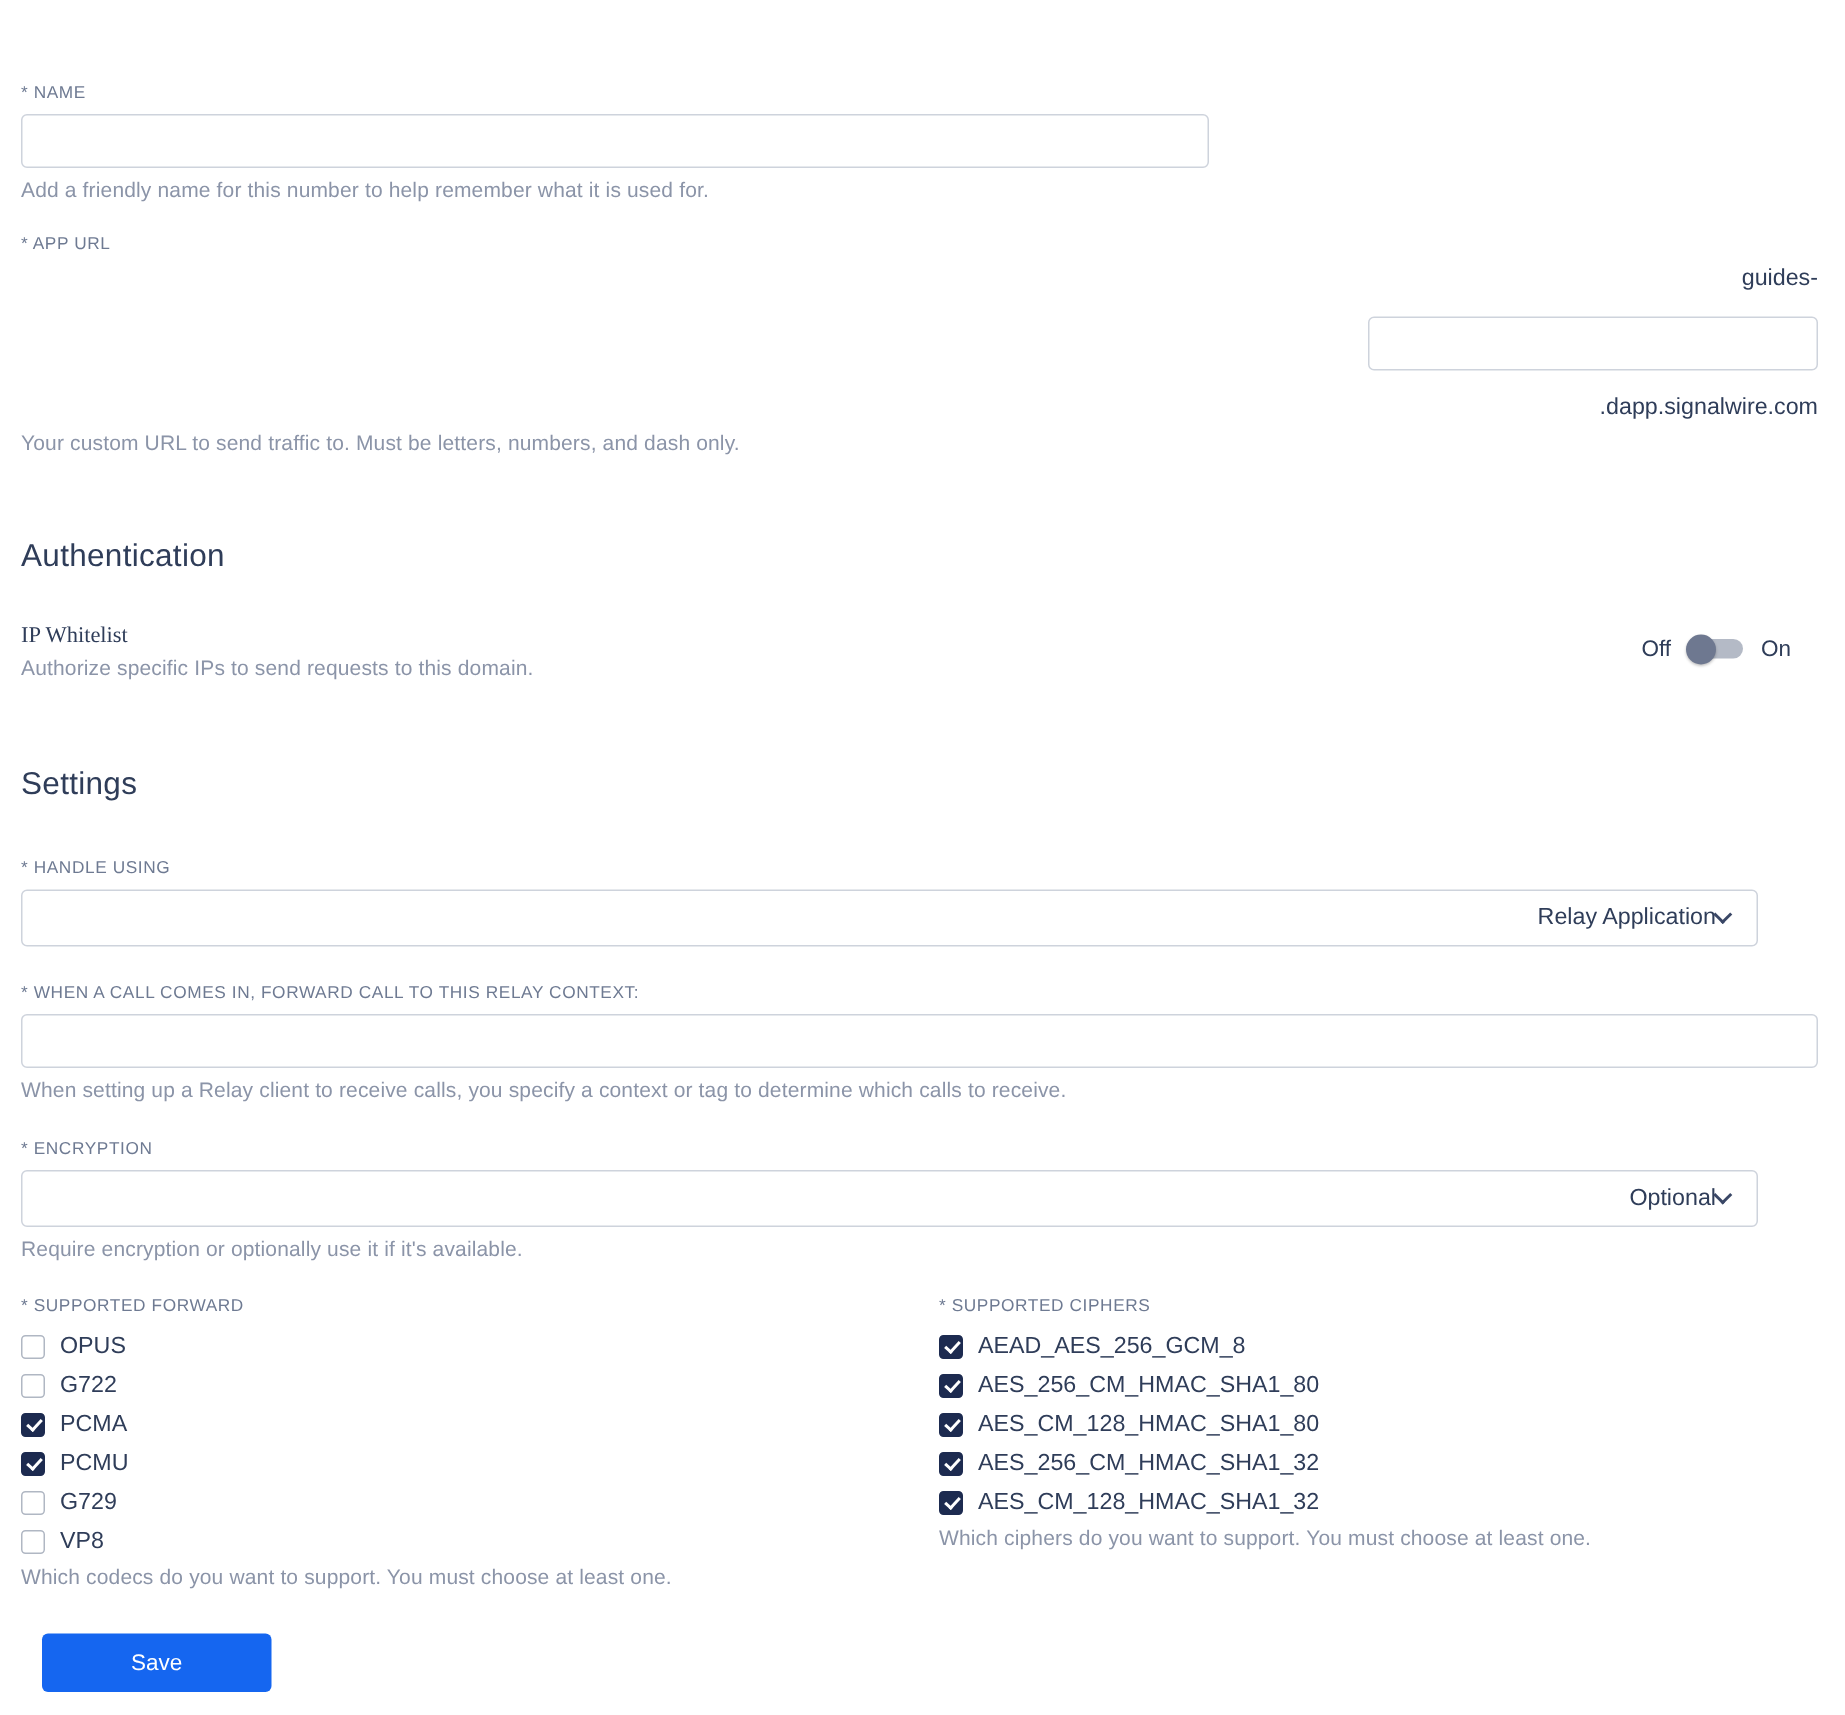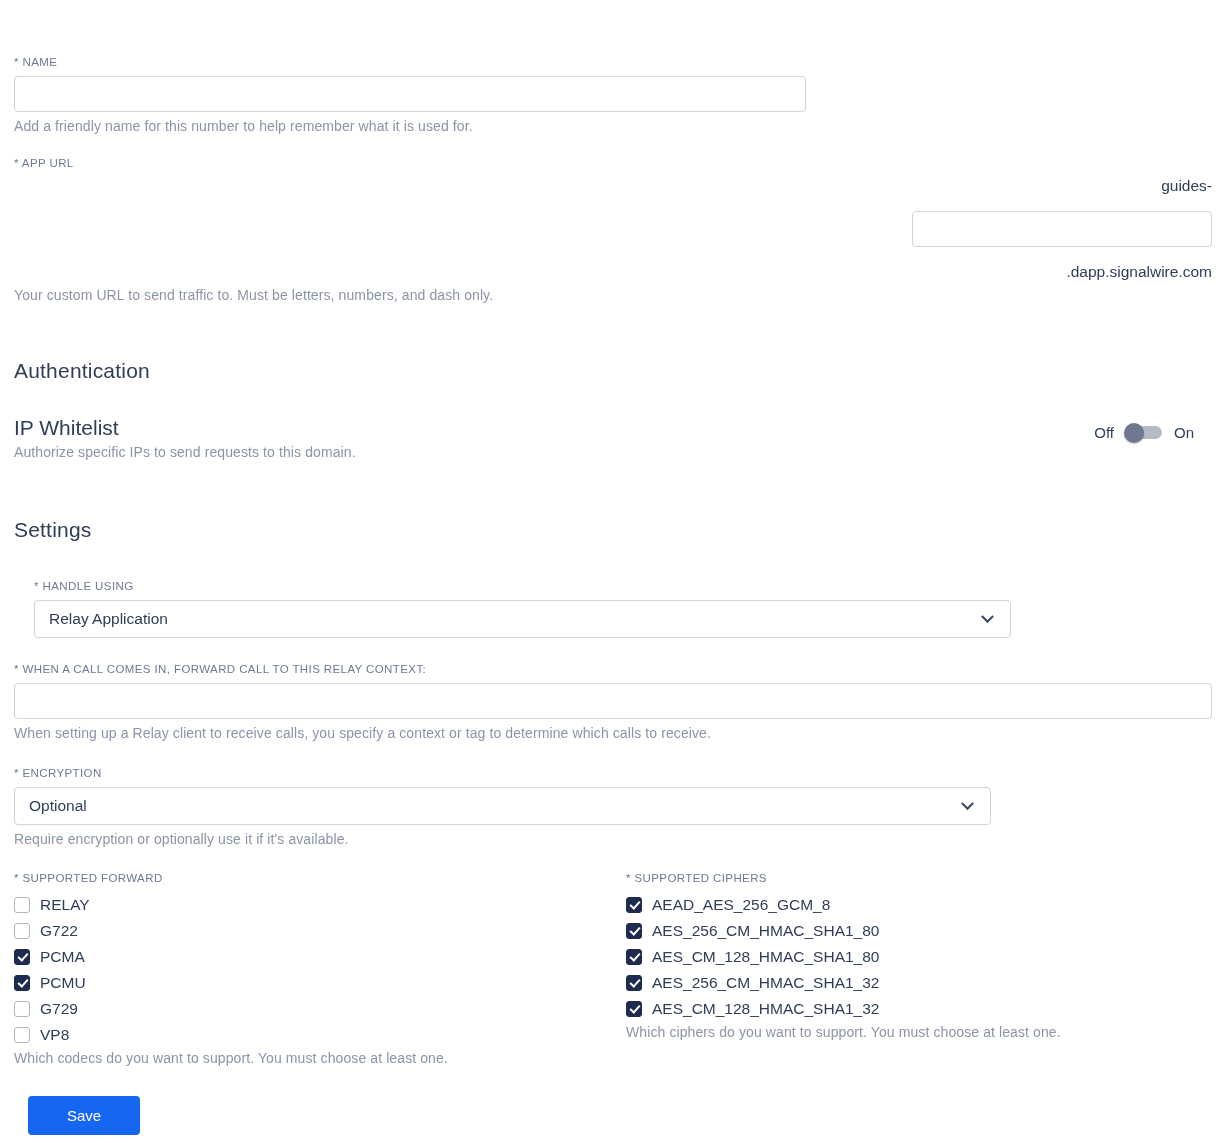--- a/index.html
+++ b/index.html
@@ -73,23 +73,24 @@
   }
   .auth-heading{margin-top:56px;}
   .whitelist-row{
     margin-top:33px;
     width:1198px;
     display:flex;
     justify-content:space-between;
     align-items:flex-start;
   }
   .whitelist-label{
-    font-size:21px;
+    font-size:15px;
     color:var(--text-dark);
     margin-bottom:4px;
+    font-family:Liberation Serif, serif;
   }
   .toggle-group{
     display:flex;
     align-items:center;
     gap:12px;
     margin-top:8px;
     padding-right:18px;
     font-size:15px;
     color:var(--text-dark);
     justify-content:center;
@@ -103,29 +104,29 @@
   }
   .switch .knob{
     position:absolute;
     left:-2px;top:-3.5px;
     width:20px;height:20px;
     border-radius:50%;
     background:#6e7890;
     box-shadow:0 1px 2px rgba(0,0,0,0.25);
   }
   .settings-heading{margin-top:58px;}
-  .field-handle{margin-top:38px;margin-left:20px;}
+  .field-handle{margin-top:38px;}
   .select{
-    width:977px;
+    width:1158px;
     height:38px;
     border:1px solid var(--border);
     border-radius:4px;
     display:flex;
     align-items:center;
-    justify-content:space-between;
+    justify-content:flex-end;
     padding:0 18px 0 14px;
     font-size:15.5px;
     color:var(--text-dark);
     cursor:pointer;
     background:#fff;
   }
   .chevron{
     width:9px;height:9px;
     border-right:2px solid #3a4766;
     border-bottom:2px solid #3a4766;
@@ -168,21 +169,21 @@
     left:4.5px;top:1px;
     width:4px;height:8px;
     border-right:2px solid #fff;
     border-bottom:2px solid #fff;
     transform:rotate(42deg);
   }
   .col-help{margin-top:2px;}
   .save-btn{
     margin-top:30px;
     margin-left:14px;
-    width:112px;height:39px;
+    width:153px;height:39px;
     background:var(--accent-blue);
     color:#ffffff;
     border:none;
     border-radius:4px;
     font-family:inherit;
     font-size:15px;
     cursor:pointer;
   }
 </style>
 </head>
@@ -253,21 +254,21 @@
   </div>
 
   
   <div class="columns">
 
     <div class="col-codecs">
       <label class="field-label">* SUPPORTED FORWARD</label>
 
       <div class="check-row">
         <span class="cb"></span>
-        <span>RELAY</span>
+        <span>OPUS</span>
       </div>
       <div class="check-row">
         <span class="cb"></span>
         <span>G722</span>
       </div>
       <div class="check-row">
         <span class="cb checked"></span>
         <span>PCMA</span>
       </div>
       <div class="check-row">

